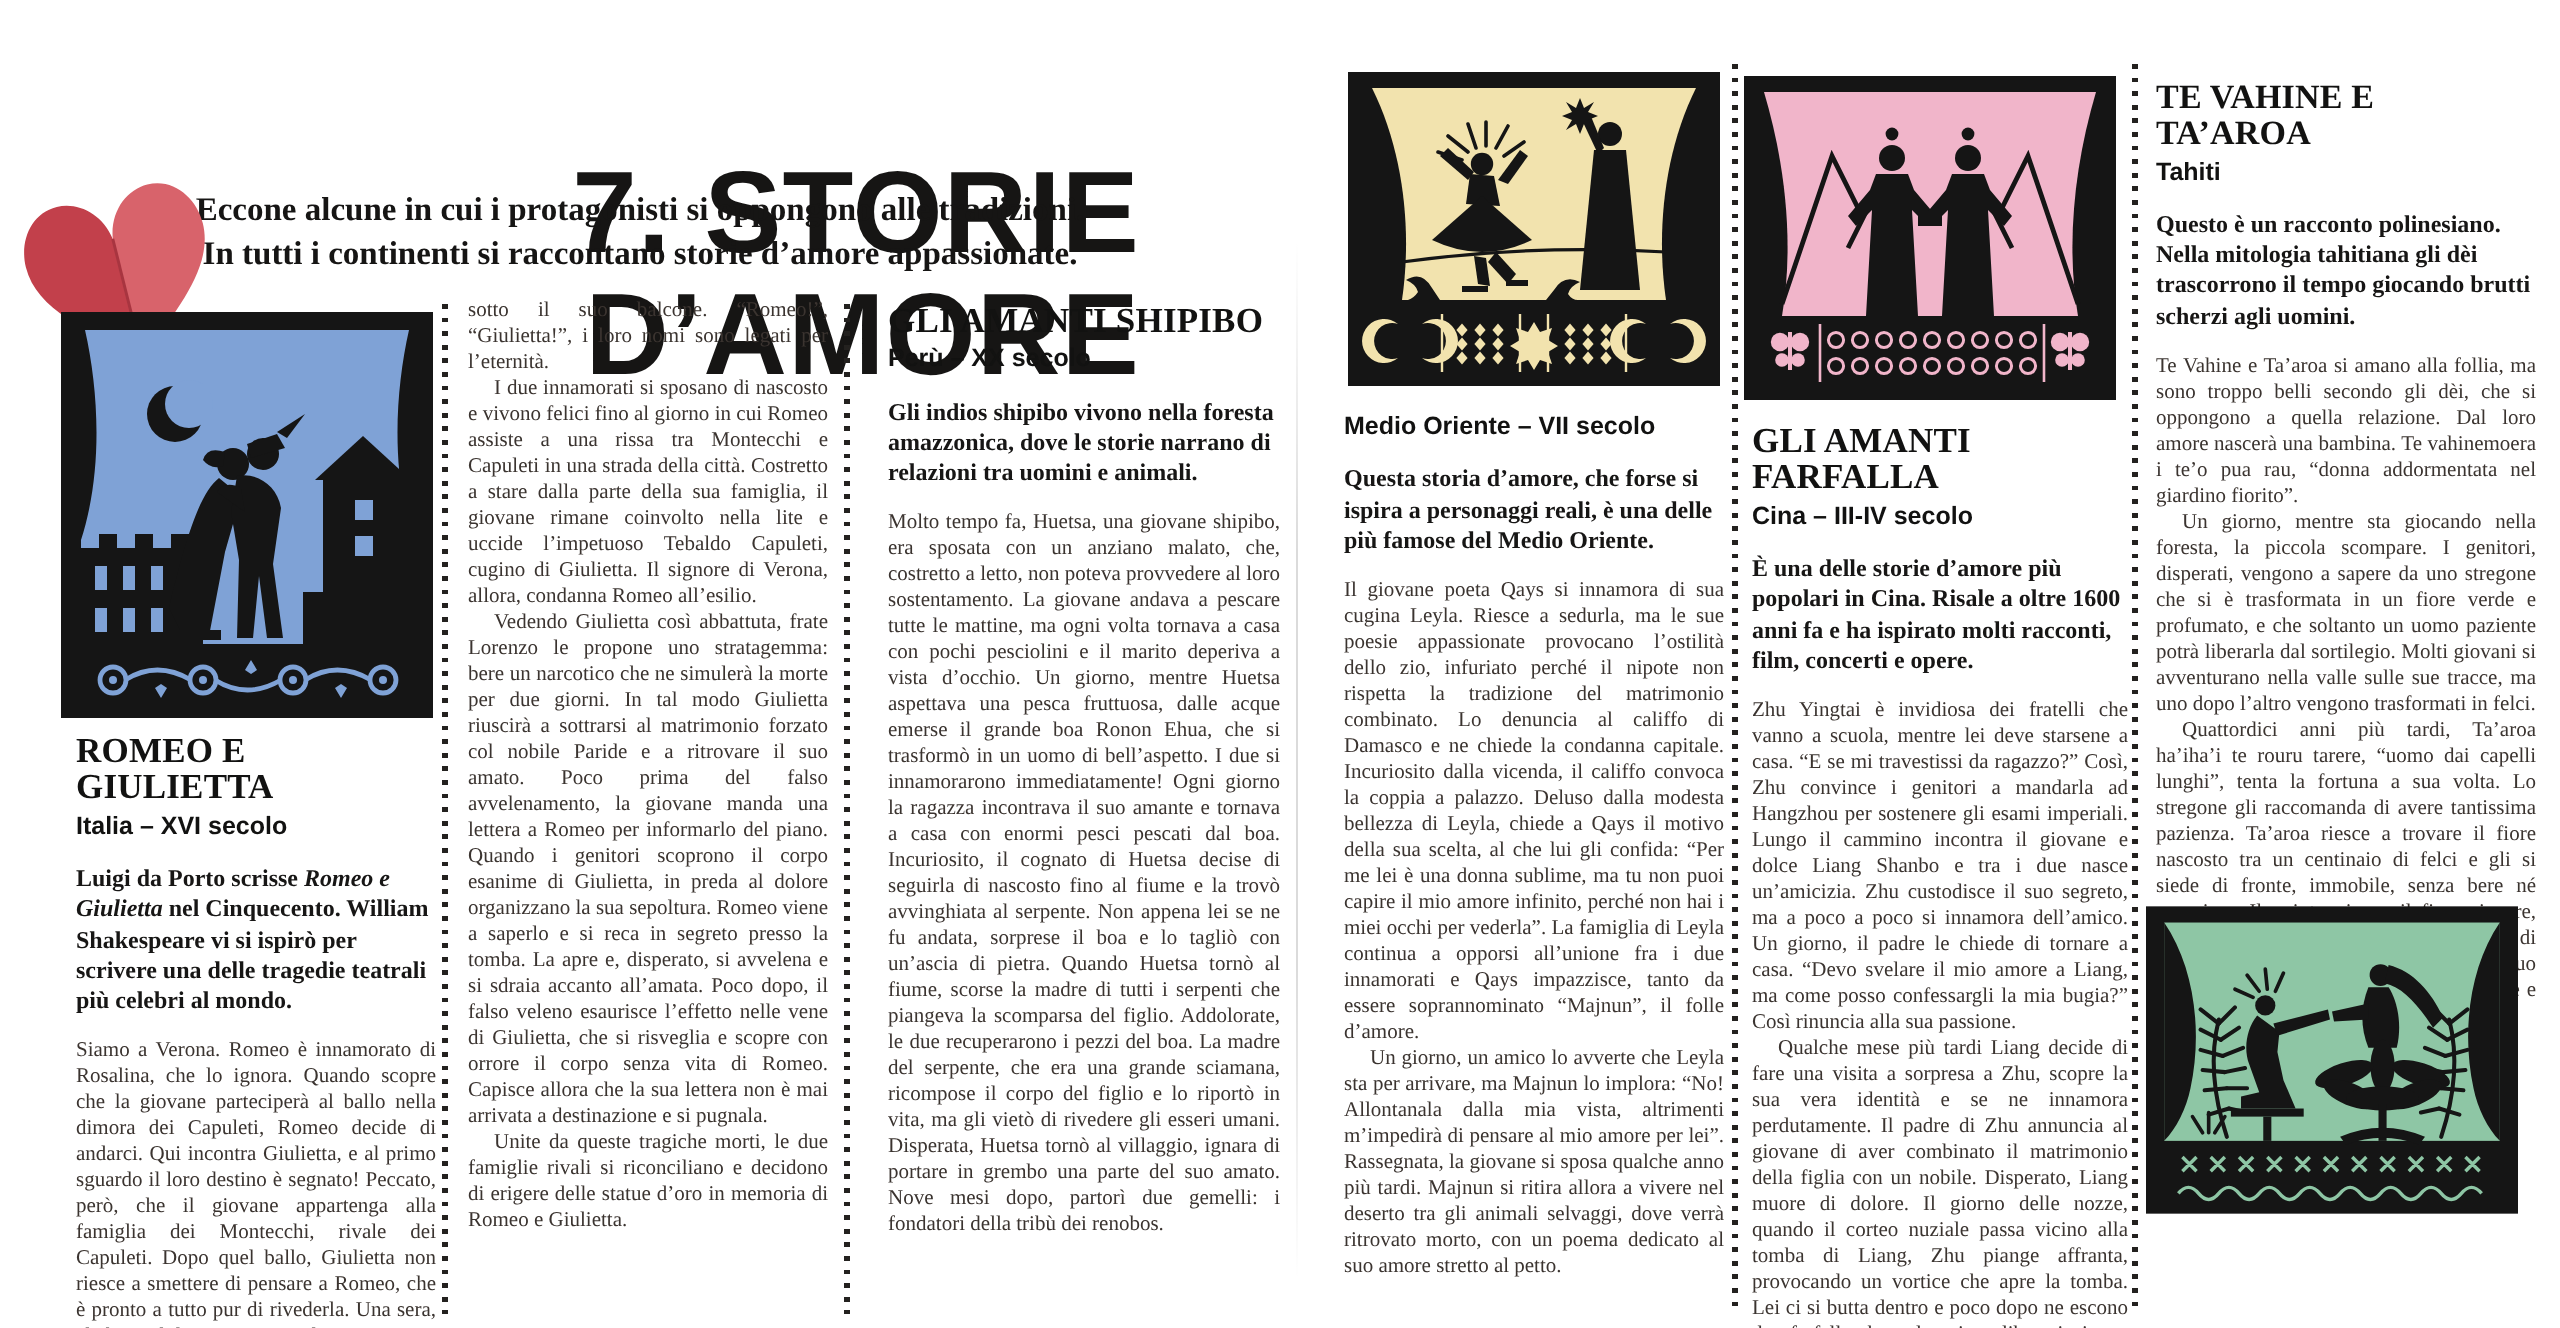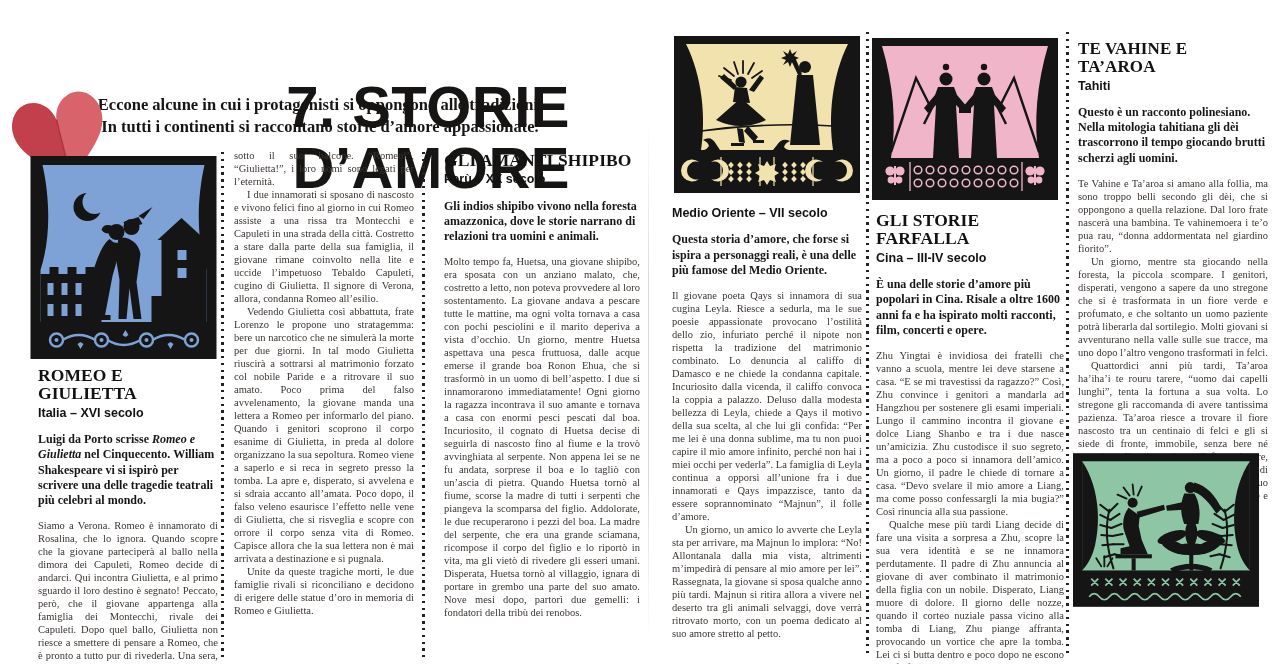--- a/index.html
+++ b/index.html
@@ -245,35 +245,35 @@
   <div class="col abs" style="left:672px;top:206px;width:190px">
     <h3>Medio Oriente – VII secolo</h3>
     <p class="intro">Questa storia d’amore, che forse si ispira a personaggi reali, è una delle più famose del Medio Oriente.</p>
     <div class="bodytext">
       <p>Il giovane poeta Qays si innamora di sua cugina Leyla. Riesce a sedurla, ma le sue poesie appassionate provocano l’ostilità dello zio, infuriato perché il nipote non rispetta la tradizione del matrimonio combinato. Lo denuncia al califfo di Damasco e ne chiede la condanna capitale. Incuriosito dalla vicenda, il califfo convoca la coppia a palazzo. Deluso dalla modesta bellezza di Leyla, chiede a Qays il motivo della sua scelta, al che lui gli confida: “Per me lei è una donna sublime, ma tu non puoi capire il mio amore infinito, perché non hai i miei occhi per vederla”. La famiglia di Leyla continua a opporsi all’unione fra i due innamorati e Qays impazzisce, tanto da essere soprannominato “Majnun”, il folle d’amore.</p>
       <p class="ind">Un giorno, un amico lo avverte che Leyla sta per arrivare, ma Majnun lo implora: “No! Allontanala dalla mia vista, altrimenti m’impedirà di pensare al mio amore per lei”. Rassegnata, la giovane si sposa qualche anno più tardi. Majnun si ritira allora a vivere nel deserto tra gli animali selvaggi, dove verrà ritrovato morto, con un poema dedicato al suo amore stretto al petto.</p>
     </div>
   </div>
 
   <div class="col abs" style="left:876px;top:211px;width:188px">
-    <h2>GLI STORIE FARFALLA</h2>
+    <h2>GLI AMANTI FARFALLA</h2>
     <h3>Cina – III-IV secolo</h3>
     <p class="intro">È una delle storie d’amore più popolari in Cina. Risale a oltre 1600 anni fa e ha ispirato molti racconti, film, concerti e opere.</p>
     <div class="bodytext">
       <p>Zhu Yingtai è invidiosa dei fratelli che vanno a scuola, mentre lei deve starsene a casa. “E se mi travestissi da ragazzo?” Così, Zhu convince i genitori a mandarla ad Hangzhou per sostenere gli esami imperiali. Lungo il cammino incontra il giovane e dolce Liang Shanbo e tra i due nasce un’amicizia. Zhu custodisce il suo segreto, ma a poco a poco si innamora dell’amico. Un giorno, il padre le chiede di tornare a casa. “Devo svelare il mio amore a Liang, ma come posso confessargli la mia bugia?” Così rinuncia alla sua passione.</p>
       <p class="ind">Qualche mese più tardi Liang decide di fare una visita a sorpresa a Zhu, scopre la sua vera identità e se ne innamora perdutamente. Il padre di Zhu annuncia al giovane di aver combinato il matrimonio della figlia con un nobile. Disperato, Liang muore di dolore. Il giorno delle nozze, quando il corteo nuziale passa vicino alla tomba di Liang, Zhu piange affranta, provocando un vortice che apre la tomba. Lei ci si butta dentro e poco dopo ne escono due farfalle che volteggiano libere insieme, nel cielo.</p>
     </div>
   </div>
 
   <div class="col abs" style="left:1078px;top:40px;width:190px">
     <h2 style="font-size:17px">TE VAHINE E TA’AROA</h2>
     <h3>Tahiti</h3>
     <p class="intro">Questo è un racconto polinesiano. Nella mitologia tahitiana gli dèi trascorrono il tempo giocando brutti scherzi agli uomini.</p>
     <div class="bodytext">
-      <p>Te Vahine e Ta’aroa si amano alla follia, ma sono troppo belli secondo gli dèi, che si oppongono a quella relazione. Dal loro frate nascerà una bambina. Te vahinemoera i te’o pua rau, “donna addormentata nel giardino fiorito”.</p>
+      <p>Te Vahine e Ta’aroa si amano alla follia, ma sono troppo belli secondo gli dèi, che si oppongono a quella relazione. Dal loro amore nascerà una bambina. Te vahinemoera i te’o pua rau, “donna addormentata nel giardino fiorito”.</p>
       <p class="ind">Un giorno, mentre sta giocando nella foresta, la piccola scompare. I genitori, disperati, vengono a sapere da uno stregone che si è trasformata in un fiore verde e profumato, e che soltanto un uomo paziente potrà liberarla dal sortilegio. Molti giovani si avventurano nella valle sulle sue tracce, ma uno dopo l’altro vengono trasformati in felci.</p>
       <p class="ind">Quattordici anni più tardi, Ta’aroa ha’iha’i te rouru tarere, “uomo dai capelli lunghi”, tenta la fortuna a sua volta. Lo stregone gli raccomanda di avere tantissima pazienza. Ta’aroa riesce a trovare il fiore nascosto tra un centinaio di felci e gli si siede di fronte, immobile, senza bere né mangiare. Il quinto giorno il fiore si apre, facendo apparire una splendida figura di donna. Te vahinemoera si avvicina al suo salvatore… i due si innamorano all’istante e presto lei ritroverà i suoi genitori.</p>
     </div>
   </div>
 
   <svg class="abs" style="left:1073px;top:453px" width="186" height="154" viewBox="0 0 184 152" aria-hidden="true">
     <rect width="184" height="152" fill="#151515"></rect>
     <rect x="9" y="8" width="166" height="108" fill="#8ec6a5"></rect>
     <path d="M9,8 C24,30 28,62 22,90 C20,100 15,110 9,116 Z" fill="#151515"></path>
     <path d="M175,8 C160,30 156,62 162,90 C164,100 169,110 175,116 Z" fill="#151515"></path>

